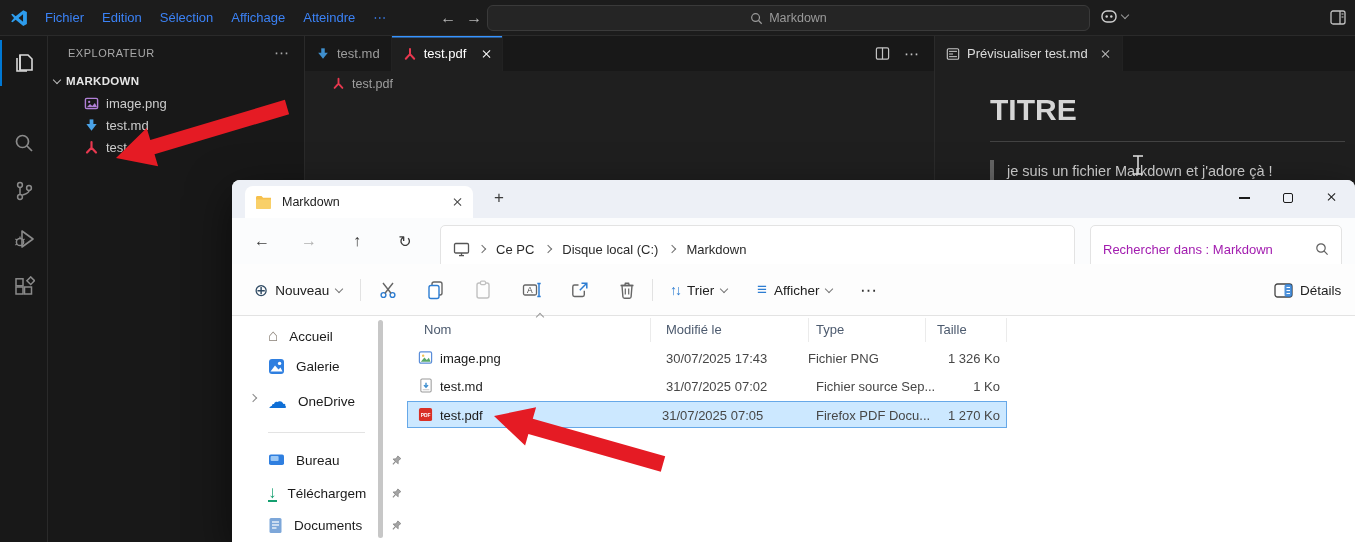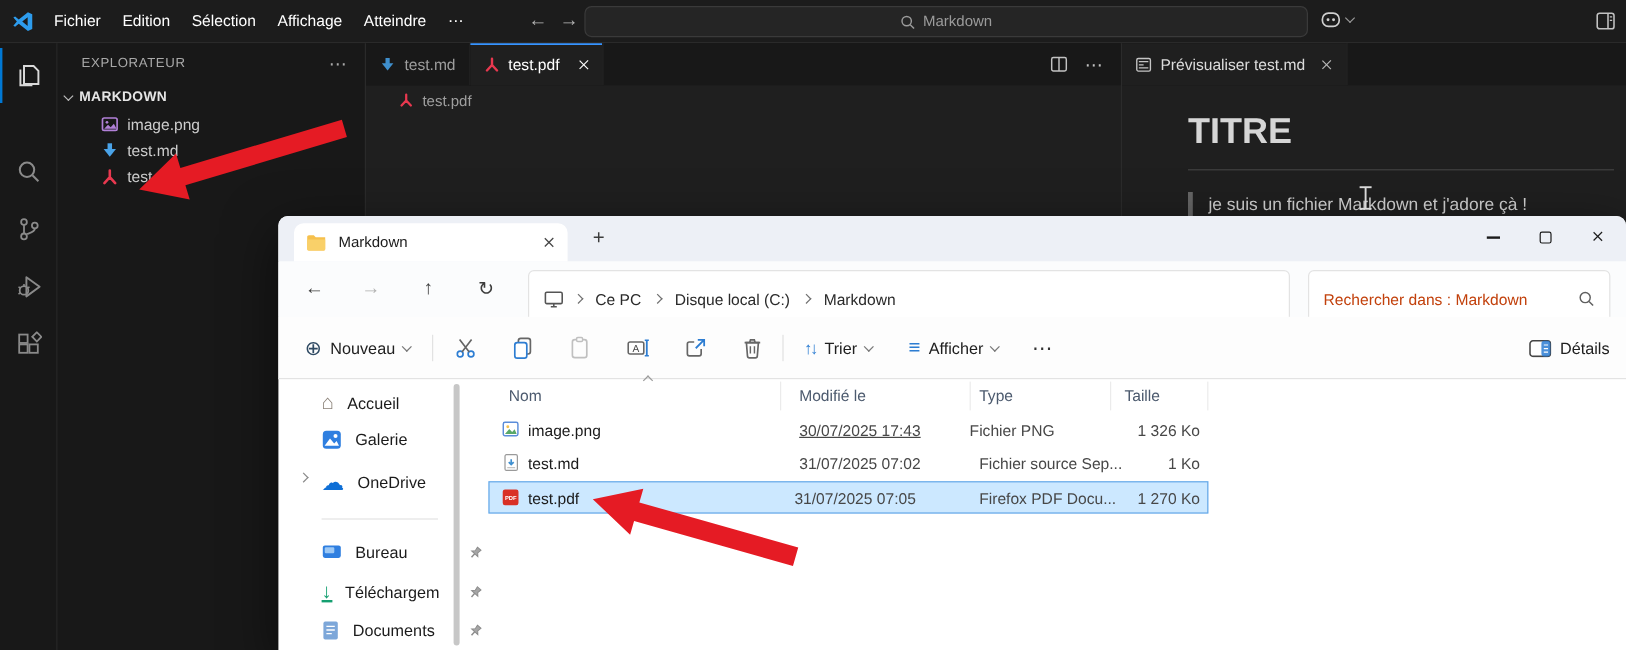--- a/index.html
+++ b/index.html
@@ -3,21 +3,21 @@
 <meta charset="utf-8">
 <style>
 *{margin:0;padding:0;box-sizing:border-box;font-family:"Liberation Sans",sans-serif;}
 html,body{background:#101010;}
 #stage{position:relative;width:1355px;height:542px;background:#1f1f1f;overflow:hidden;}
 .abs{position:absolute;}
 .flex{display:flex;align-items:center;}
 svg{display:block;}
 
 .vs-titlebar{left:0;top:0;width:1355px;height:36px;background:#1c1c1c;border-bottom:1px solid #2a2a2a;}
-.vs-menu{font-size:13px;color:#ffffff;padding:16px 9px;height:20px;display:flex;align-items:center;cursor:default;}
+.vs-menu{font-size:13px;color:#3b82f6;padding:16px 9px;height:20px;display:flex;align-items:center;cursor:default;}
 .vs-nav{color:#b6b6b6;font-size:16px;width:26px;text-align:center;}
 .vs-search{position:absolute;left:487px;top:5px;width:603px;height:26px;background:#252525;border:1px solid #3a3a3a;border-radius:6px;color:#9b9b9b;font-size:12.5px;display:flex;align-items:center;justify-content:center;gap:6px;}
 .vs-activitybar{left:0;top:36px;width:48px;height:506px;background:#181818;border-right:1px solid #2a2a2a;}
 .ab-item{position:absolute;left:0;width:48px;height:46px;display:flex;align-items:center;justify-content:center;color:#8a8a8a;}
 .ab-item.active{color:#d9d9d9;box-shadow:inset 2px 0 0 #0078d4;}
 .vs-sidebar{left:48px;top:36px;width:257px;height:506px;background:#181818;border-right:1px solid #2a2a2a;color:#cccccc;}
 .sb-header{height:34px;display:flex;align-items:center;justify-content:space-between;padding:0 14px 0 20px;font-size:11px;letter-spacing:.5px;color:#a9a9a9;}
 .sb-section{height:22px;display:flex;align-items:center;gap:6px;padding-left:6px;font-size:11.5px;font-weight:bold;letter-spacing:.3px;color:#e6e6e6;}
 .tree-row{height:22px;display:flex;align-items:center;gap:7px;padding-left:36px;font-size:13px;color:#cccccc;}
 .vs-editor{left:305px;top:36px;width:630px;height:506px;background:#1f1f1f;border-right:1px solid #2b2b2b;}
@@ -257,21 +257,21 @@
             <line x1="6" y1="13.6" x2="11" y2="13.6" stroke="#555" stroke-width="1.3"></line>
             <line x1="8.5" y1="11" x2="8.5" y2="13.6" stroke="#555" stroke-width="1.3"></line>
           </svg>
         <span class="chev-r bc-sep"></span>
         <span class="bc-item">Ce PC</span>
         <span class="chev-r bc-sep"></span>
         <span class="bc-item">Disque local (C:)</span>
         <span class="chev-r bc-sep"></span>
         <span class="bc-item">Markdown</span>
       </div>
-      <div class="ew-field" style="left:858px;width:252px;padding:0 12px;color:#c2410c;justify-content:space-between;">
+      <div class="ew-field" style="left:858px;width:252px;padding:0 12px;color:#a21caf;justify-content:space-between;">
         <span>Rechercher dans : Markdown</span>
         <svg width="14" height="14" viewBox="0 0 14 14">
             <circle cx="6" cy="6" r="4.2" fill="none" stroke="#5f5f5f" stroke-width="1.2"></circle>
             <line x1="9.2" y1="9.2" x2="12.6" y2="12.6" stroke="#5f5f5f" stroke-width="1.2"></line>
           </svg>
       </div>
     </div>
 
     <div class="ew-toolbar">
       <div class="tb-item" style="left:22px;">
@@ -417,21 +417,21 @@
       <div class="col-div" style="left:693px;"></div>
       <div class="col-div" style="left:774px;"></div>
 
       <div>
         <svg class="abs" style="left:186px;top:170px;" width="15" height="15" viewBox="0 0 16 16">
             <rect x="1.5" y="2" width="13" height="12" rx="1.5" fill="#fff" stroke="#5b8dd9" stroke-width="1.3"></rect>
             <circle cx="5.5" cy="6" r="1.3" fill="#f2c14e"></circle>
             <path d="M3 12.5 6.8 8l2.6 2.6 2.2-2.4 1.8 4.3z" fill="#59a869"></path>
           </svg>
         <span class="frow-cell frow-name" style="left:208px;top:171px;">image.png</span>
-        <span class="frow-cell" style="left:434px;top:171px;text-decoration:underline;">30/07/2025 17:43</span>
+        <span class="frow-cell" style="left:434px;top:171px;">30/07/2025 17:43</span>
         <span class="frow-cell" style="left:576px;top:171px;">Fichier PNG</span>
         <span class="frow-cell" style="left:668px;top:171px;width:100px;text-align:right;">1 326 Ko</span>
       </div>
 
       <div>
         <svg class="abs" style="left:187px;top:198px;" width="14" height="15" viewBox="0 0 14 16">
             <rect x="1.5" y="1" width="11" height="14" rx="1.3" fill="#fff" stroke="#9a9a9a" stroke-width="1.1"></rect>
             <path d="M7 5v4.4M4.8 7.6 7 9.8l2.2-2.2" fill="none" stroke="#3e8fd0" stroke-width="1.5"></path>
             <line x1="3.5" y1="12.5" x2="10.5" y2="12.5" stroke="#c4c4c4" stroke-width="1"></line>
           </svg>

